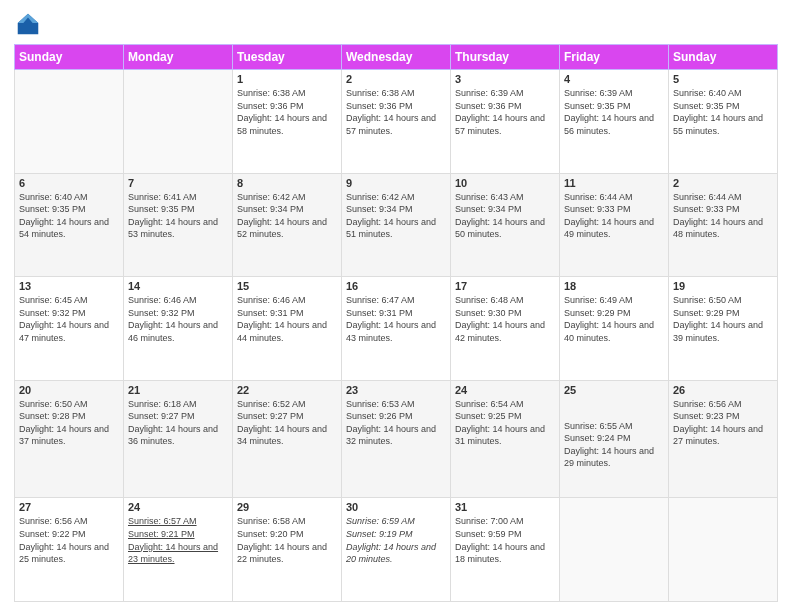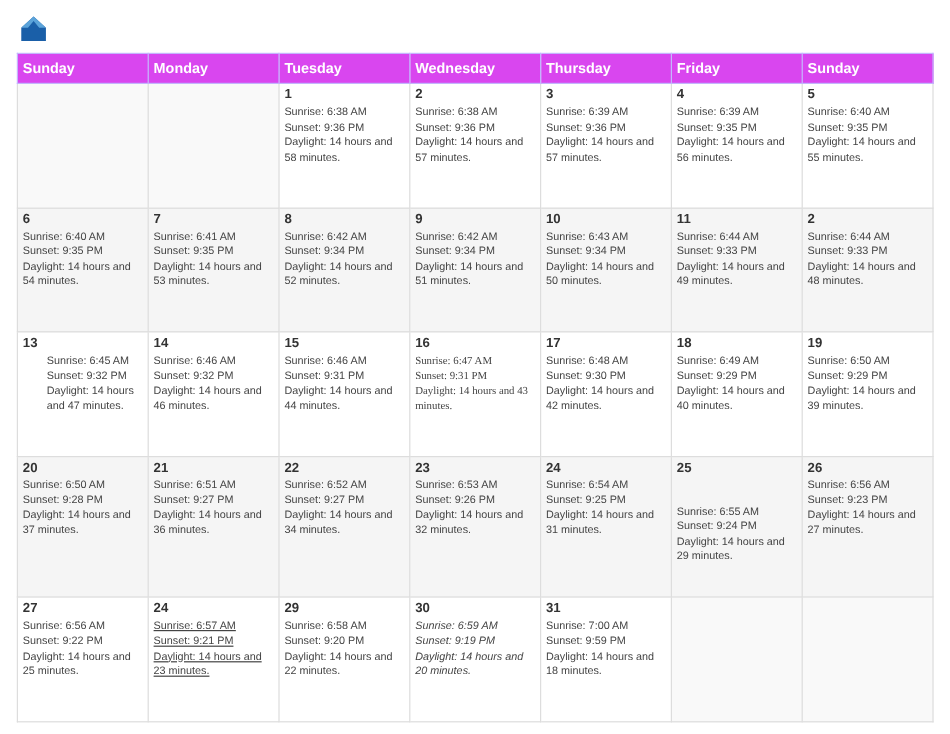--- a/index.html
+++ b/index.html
@@ -205,39 +205,39 @@
           <td>
             <span class="day-num">2</span>
             <div class="day-info" style="white-space: pre-line;">Sunrise: 6:44 AM
 Sunset: 9:33 PM
 Daylight: 14 hours and 48 minutes.</div>
           </td>
         </tr>
         <tr>
           <td>
             <span class="day-num">13</span>
-            <div class="day-info" style="white-space: pre-line; margin-left: 20px;">Sunrise: 6:45 AM
+            <div class="day-info" style="white-space: pre-line;">Sunrise: 6:45 AM
 Sunset: 9:32 PM
 Daylight: 14 hours and 47 minutes.</div>
           </td>
           <td>
             <span class="day-num">14</span>
             <div class="day-info" style="white-space: pre-line;">Sunrise: 6:46 AM
 Sunset: 9:32 PM
 Daylight: 14 hours and 46 minutes.</div>
           </td>
           <td>
             <span class="day-num">15</span>
             <div class="day-info" style="white-space: pre-line;">Sunrise: 6:46 AM
 Sunset: 9:31 PM
 Daylight: 14 hours and 44 minutes.</div>
           </td>
           <td>
             <span class="day-num">16</span>
-            <div class="day-info" style="white-space: pre-line; font-family: Liberation Serif, serif;">Sunrise: 6:47 AM
+            <div class="day-info" style="white-space: pre-line;">Sunrise: 6:47 AM
 Sunset: 9:31 PM
 Daylight: 14 hours and 43 minutes.</div>
           </td>
           <td>
             <span class="day-num">17</span>
             <div class="day-info" style="white-space: pre-line;">Sunrise: 6:48 AM
 Sunset: 9:30 PM
 Daylight: 14 hours and 42 minutes.</div>
           </td>
           <td>
@@ -255,21 +255,21 @@
         </tr>
         <tr class="alt-row">
           <td>
             <span class="day-num">20</span>
             <div class="day-info" style="white-space: pre-line;">Sunrise: 6:50 AM
 Sunset: 9:28 PM
 Daylight: 14 hours and 37 minutes.</div>
           </td>
           <td>
             <span class="day-num">21</span>
-            <div class="day-info" style="white-space: pre-line;">Sunrise: 6:51 AM
+            <div class="day-info" style="white-space: pre-line;">Sunrise: 6:18 AM
 Sunset: 9:27 PM
 Daylight: 14 hours and 36 minutes.</div>
           </td>
           <td>
             <span class="day-num">22</span>
             <div class="day-info" style="white-space: pre-line;">Sunrise: 6:52 AM
 Sunset: 9:27 PM
 Daylight: 14 hours and 34 minutes.</div>
           </td>
           <td>

